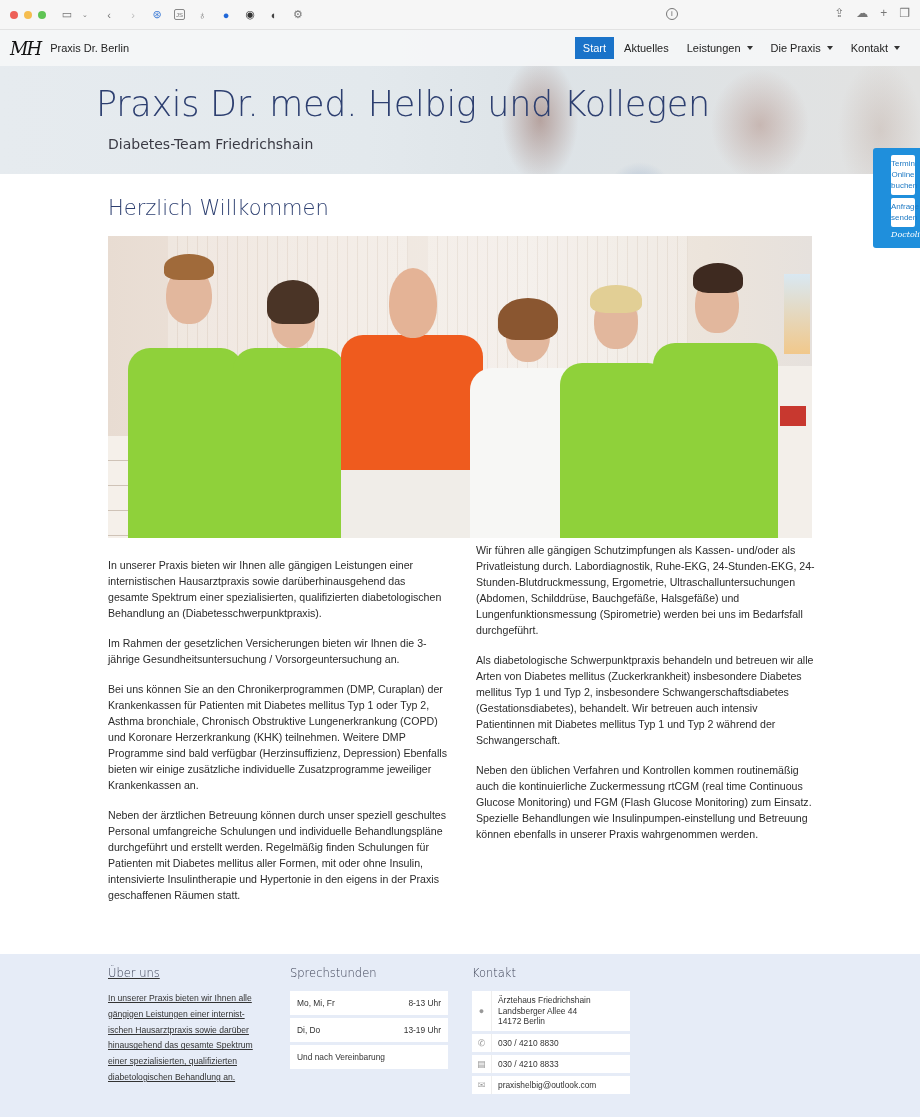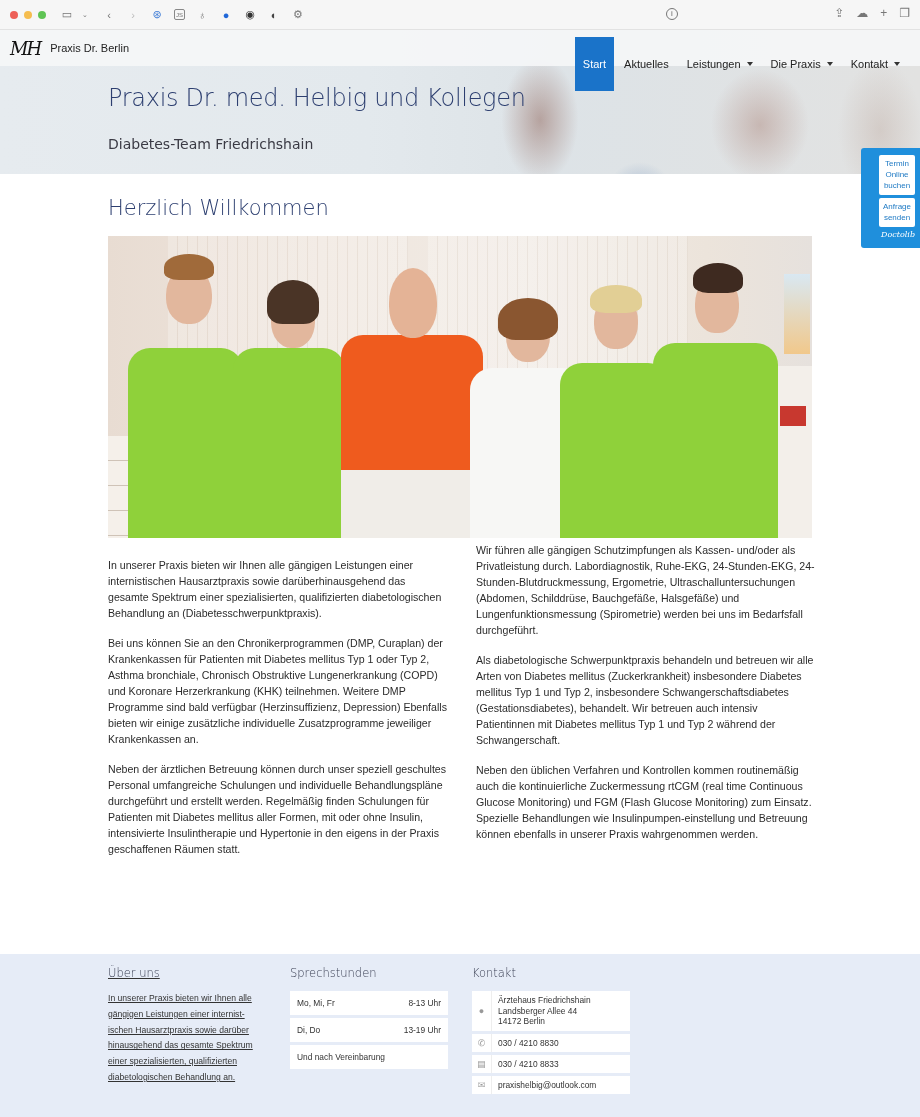--- a/index.html
+++ b/index.html
@@ -26,27 +26,27 @@
       radial-gradient(ellipse 70px 80px at 760px 95px, rgba(175,140,130,0.5), transparent 70%),
       radial-gradient(ellipse 45px 40px at 640px 160px, rgba(120,150,190,0.45), transparent 70%),
       radial-gradient(ellipse 60px 100px at 880px 100px, rgba(190,170,160,0.4), transparent 70%),
       linear-gradient(90deg, #e6ebef 0%, #e3e9ed 40%, #dde3e7 60%, #e2e2e1 100%);
   }
   .navbar { position: absolute; top: 0; left: 0; right: 0; height: 36px; background: rgba(246,247,248,0.88); display: flex; align-items: center; padding: 0 10px; }
   .logo { font-family: "DejaVu Serif", serif; font-style: italic; font-size: 18px; color: #111; letter-spacing: -2px; margin-right: 10px; }
   .brand { font-size: 11px; color: #222; }
   .nav { position: absolute; right: 12px; top: 7px; display: flex; align-items: center; }
   .nav-item { font-size: 11px; color: #222; padding: 5px 8px; margin-left: 2px; display: flex; align-items: center; }
-  .nav-item.active { background: #1a73c9; color: #fff; padding: 21px 8px; }
+  .nav-item.active { background: #1a73c9; color: #fff; padding: 5px 8px; }
   .caret { display: inline-block; width: 0; height: 0; border-left: 3px solid transparent; border-right: 3px solid transparent; border-top: 4px solid #333; margin-left: 6px; }
-  .hero-title { position: absolute; left: 108px; top: 54px; font-family: "DejaVu Sans", sans-serif; font-weight: 300; font-size: 24px; color: #2d3f70; letter-spacing: -0.3px; }
+  .hero-title { position: absolute; left: 96px; top: 54px; font-family: "DejaVu Sans", sans-serif; font-weight: 300; font-size: 35px; color: #2d3f70; letter-spacing: -0.3px; }
   .hero-sub { position: absolute; left: 108px; top: 106px; font-family: "DejaVu Sans", sans-serif; font-size: 14px; color: #3a3a44; }
 
   
-  .side-widget { position: absolute; right: 0; top: 148px; width: 59px; height: 100px; background: #1f8fdc; border-radius: 3px 0 0 3px; padding: 7px 5px 0 18px; }
+  .side-widget { position: absolute; right: 0; top: 148px; width: 47px; height: 100px; background: #1f8fdc; border-radius: 3px 0 0 3px; padding: 7px 5px 0 18px; }
   .sw-btn { background: #fff; border-radius: 2px; text-align: center; font-size: 8px; line-height: 11px; color: #1f7ac4; padding: 2px 0; margin-bottom: 3px; }
   .sw-btn.b1 { height: 40px; padding-top: 3px; }
   .sw-btn.b2 { height: 29px; padding-top: 3px; }
   .sw-brand { text-align: right; color: #fff; font-family: "DejaVu Serif", serif; font-style: italic; font-size: 8px; margin-top: 1px; }
 
   
   .welcome { position: absolute; left: 108px; top: 196px; font-family: "DejaVu Sans", sans-serif; font-size: 21px; color: #2d3f70; font-weight: 300; }
   .team-photo { position: absolute; left: 108px; top: 236px; width: 704px; height: 302px; overflow: hidden;
     background: linear-gradient(90deg, #e8dcd2 0%, #efe6de 30%, #f1ebe5 60%, #ece4db 85%, #e6e1dd 100%); }
   .photo-blind { position: absolute; top: 0; bottom: 0; background: repeating-linear-gradient(90deg, rgba(255,255,255,0.25) 0 9px, rgba(200,185,170,0.15) 9px 10px); }
@@ -196,20 +196,21 @@
 
   <div class="person" style="left:545px;width:125px;height:275px;">
     <div class="body" style="left:0;width:125px;height:195px;background:#8fd13a;"></div>
     <div class="head" style="left:42px;top:12px;width:44px;height:58px;"></div>
     <div class="hair" style="left:40px;top:0;width:50px;height:30px;background:#3e2a20;"></div>
   </div>
 </div>
 
 <div class="col left">
   <p>In unserer Praxis bieten wir Ihnen alle gängigen Leistungen einer internistischen Hausarztpraxis sowie darüberhinausgehend das gesamte Spektrum einer spezialisierten, qualifizierten diabetologischen Behandlung an (Diabetesschwerpunktpraxis).</p>
+  <p>Im Rahmen der gesetzlichen Versicherungen bieten wir Ihnen die 3-jährige Gesundheitsuntersuchung / Vorsorgeuntersuchung an.</p>
   <p>Bei uns können Sie an den Chronikerprogrammen (DMP, Curaplan) der Krankenkassen für Patienten mit Diabetes mellitus Typ 1 oder Typ 2, Asthma bronchiale, Chronisch Obstruktive Lungenerkrankung (COPD) und Koronare Herzerkrankung (KHK) teilnehmen. Weitere DMP Programme sind bald verfügbar (Herzinsuffizienz, Depression) Ebenfalls bieten wir einige zusätzliche individuelle Zusatzprogramme jeweiliger Krankenkassen an.</p>
   <p>Neben der ärztlichen Betreuung können durch unser speziell geschultes Personal umfangreiche Schulungen und individuelle Behandlungspläne durchgeführt und erstellt werden. Regelmäßig finden Schulungen für Patienten mit Diabetes mellitus aller Formen, mit oder ohne Insulin, intensivierte Insulintherapie und Hypertonie in den eigens in der Praxis geschaffenen Räumen statt.</p>
 </div>
 <div class="col right">
   <p>Wir führen alle gängigen Schutzimpfungen als Kassen- und/oder als Privatleistung durch. Labordiagnostik, Ruhe-EKG, 24-Stunden-EKG, 24-Stunden-Blutdruckmessung, Ergometrie, Ultraschalluntersuchungen (Abdomen, Schilddrüse, Bauchgefäße, Halsgefäße) und Lungenfunktionsmessung (Spirometrie) werden bei uns im Bedarfsfall durchgeführt.</p>
   <p>Als diabetologische Schwerpunktpraxis behandeln und betreuen wir alle Arten von Diabetes mellitus (Zuckerkrankheit) insbesondere Diabetes mellitus Typ 1 und Typ 2, insbesondere Schwangerschaftsdiabetes (Gestationsdiabetes), behandelt. Wir betreuen auch intensiv Patientinnen mit Diabetes mellitus Typ 1 und Typ 2 während der Schwangerschaft.</p>
   <p>Neben den üblichen Verfahren und Kontrollen kommen routinemäßig auch die kontinuierliche Zuckermessung rtCGM (real time Continuous Glucose Monitoring) und FGM (Flash Glucose Monitoring) zum Einsatz. Spezielle Behandlungen wie Insulinpumpen-einstellung und Betreuung können ebenfalls in unserer Praxis wahrgenommen werden.</p>
 </div>
 
 <div class="footer">

